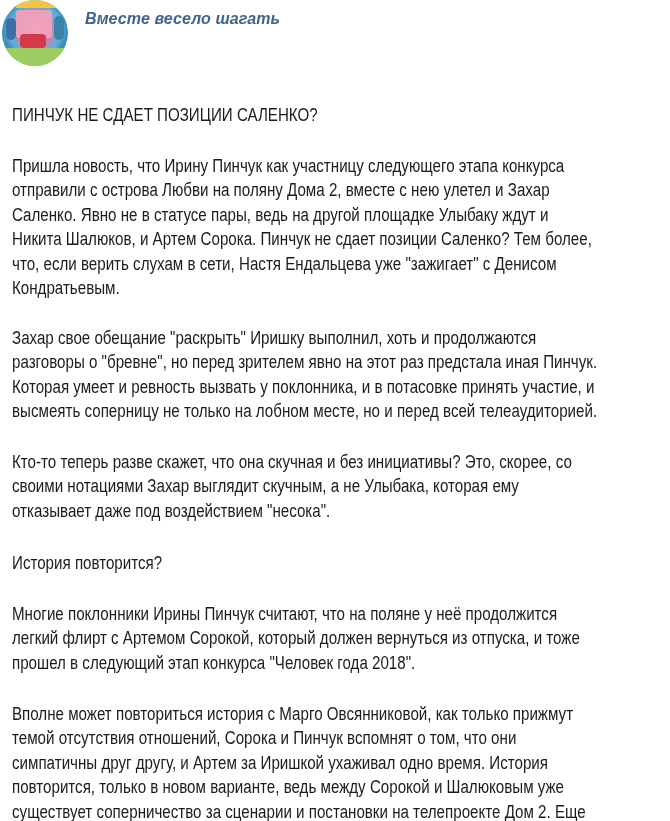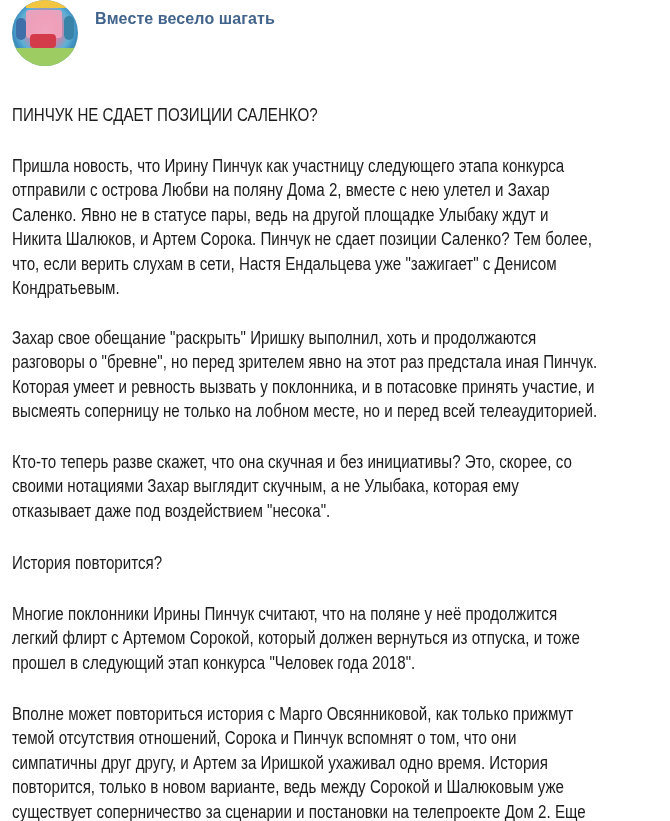--- a/index.html
+++ b/index.html
@@ -10,24 +10,25 @@
   body {
     width: 670px;
     height: 821px;
     position: relative;
     overflow: hidden;
     font-family: "Liberation Sans", "DejaVu Sans", sans-serif;
     color: #1a1a1a;
   }
   .header {
     position: absolute;
-    left: 10px;
+    left: 0;
     top: 0;
     width: 548px;
     height: 70px;
+    font-style: italic;
   }
   .avatar {
     position: absolute;
     left: 2px;
     top: 0px;
     width: 66px;
     height: 66px;
     border-radius: 50%;
     overflow: hidden;
     background: radial-gradient(circle at 50% 45%, #f3b6c8 0%, #e7789e 28%, #5db0d6 52%, #3b8bbd 66%, #7fc46a 80%, #e9d36b 100%);

